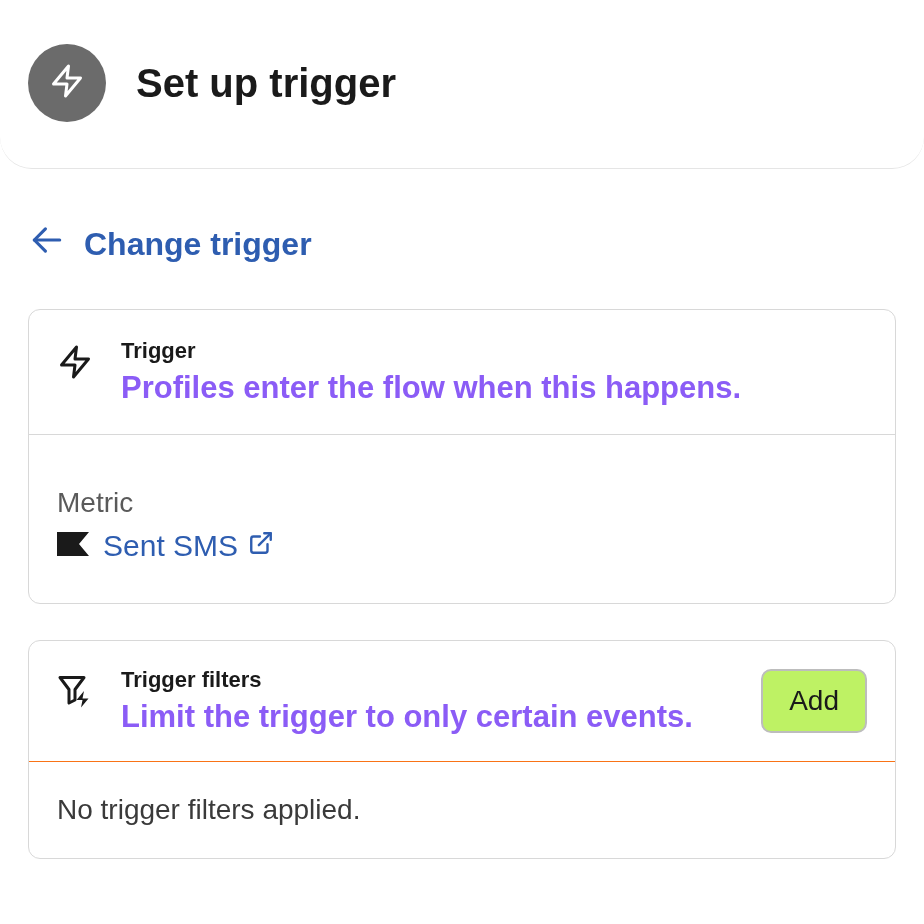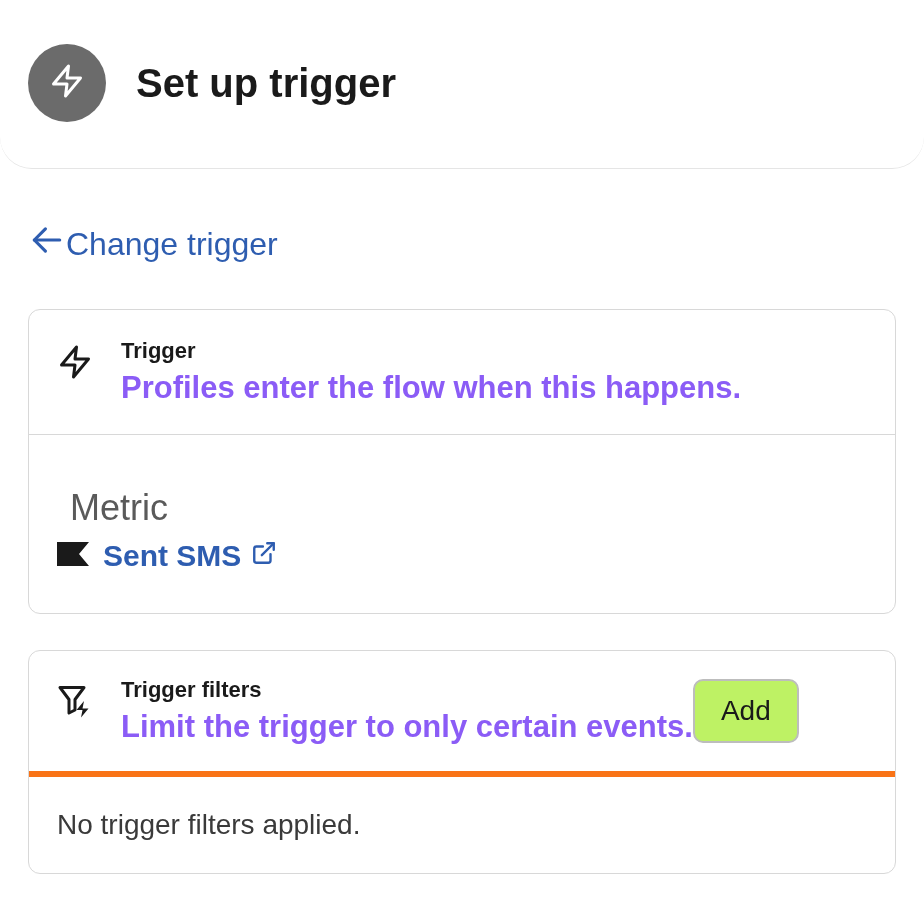--- a/index.html
+++ b/index.html
@@ -40,23 +40,24 @@
       color: #1a1a1a;
     }
     .content {
       padding: 52px 28px 20px 28px;
     }
     .change-link {
       display: flex;
       align-items: center;
       color: #2e5db0;
       font-size: 32px;
-      font-weight: 400;
+      font-weight: 700;
       margin-bottom: 42px;
       cursor: pointer;
+      gap: 18px;
       text-align: right;
     }
     .change-link svg {
       width: 38px;
       height: 38px;
     }
     .card {
       border: 1px solid #d8d8d8;
       border-radius: 12px;
       margin-bottom: 36px;
@@ -86,52 +87,51 @@
     }
     .card-subtitle {
       font-size: 31px;
       color: #8b5cf6;
       font-weight: 700;
     }
     .card-body {
       padding: 52px 28px 40px 28px;
     }
     .metric-label {
-      font-size: 36px;
+      font-size: 28px;
       color: #5a5a5a;
       margin-bottom: 10px;
-      margin-left: 13px;
     }
     .metric-value {
       display: flex;
       align-items: center;
       gap: 14px;
     }
     .flag-icon {
       width: 32px;
       height: 24px;
     }
     .metric-link {
       color: #2e5db0;
       font-size: 30px;
       display: flex;
       align-items: flex-end;
       gap: 10px;
       cursor: pointer;
-      font-weight: bold;
     }
     .external-icon {
       width: 26px;
       height: 26px;
     }
     .card-header-with-action {
       display: flex;
       align-items: center;
+      justify-content: space-between;
       padding: 26px 28px;
-      border-bottom: 6px solid #f97316;
+      border-bottom: 1px solid #f97316;
     }
     .card-header-left {
       display: flex;
       align-items: flex-start;
     }
     .add-button {
       border: 2px solid #bdbdbd;
       border-radius: 10px;
       background: #bef264;
       padding: 14px 26px;

